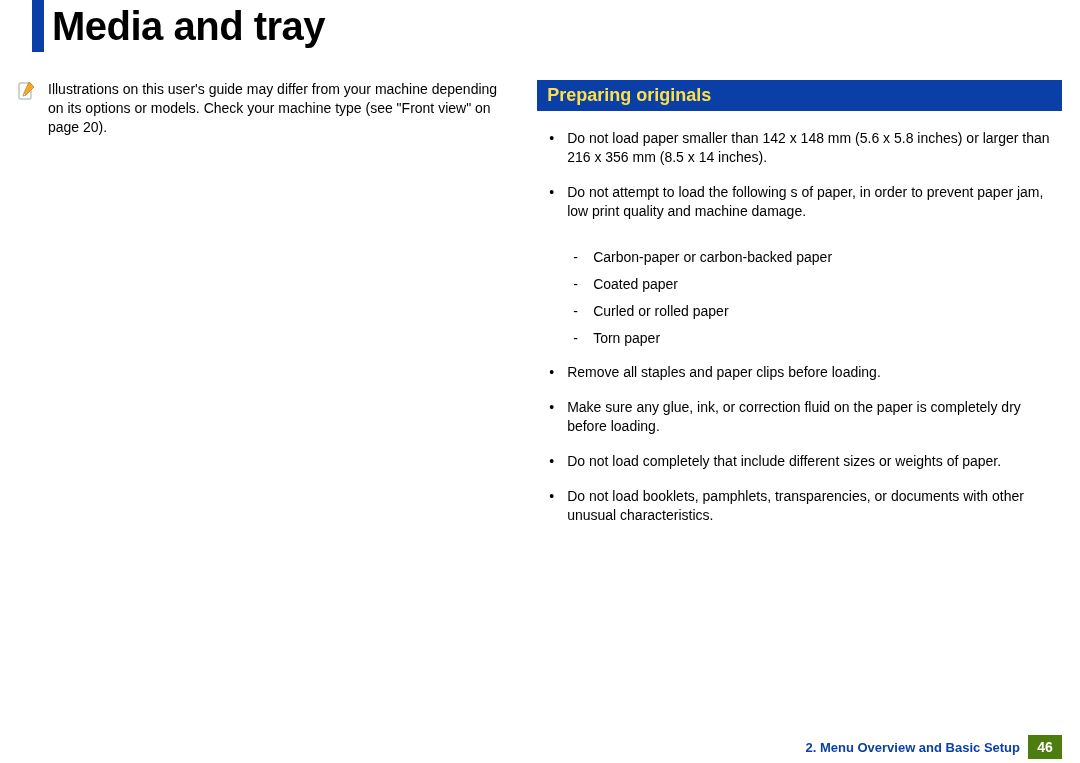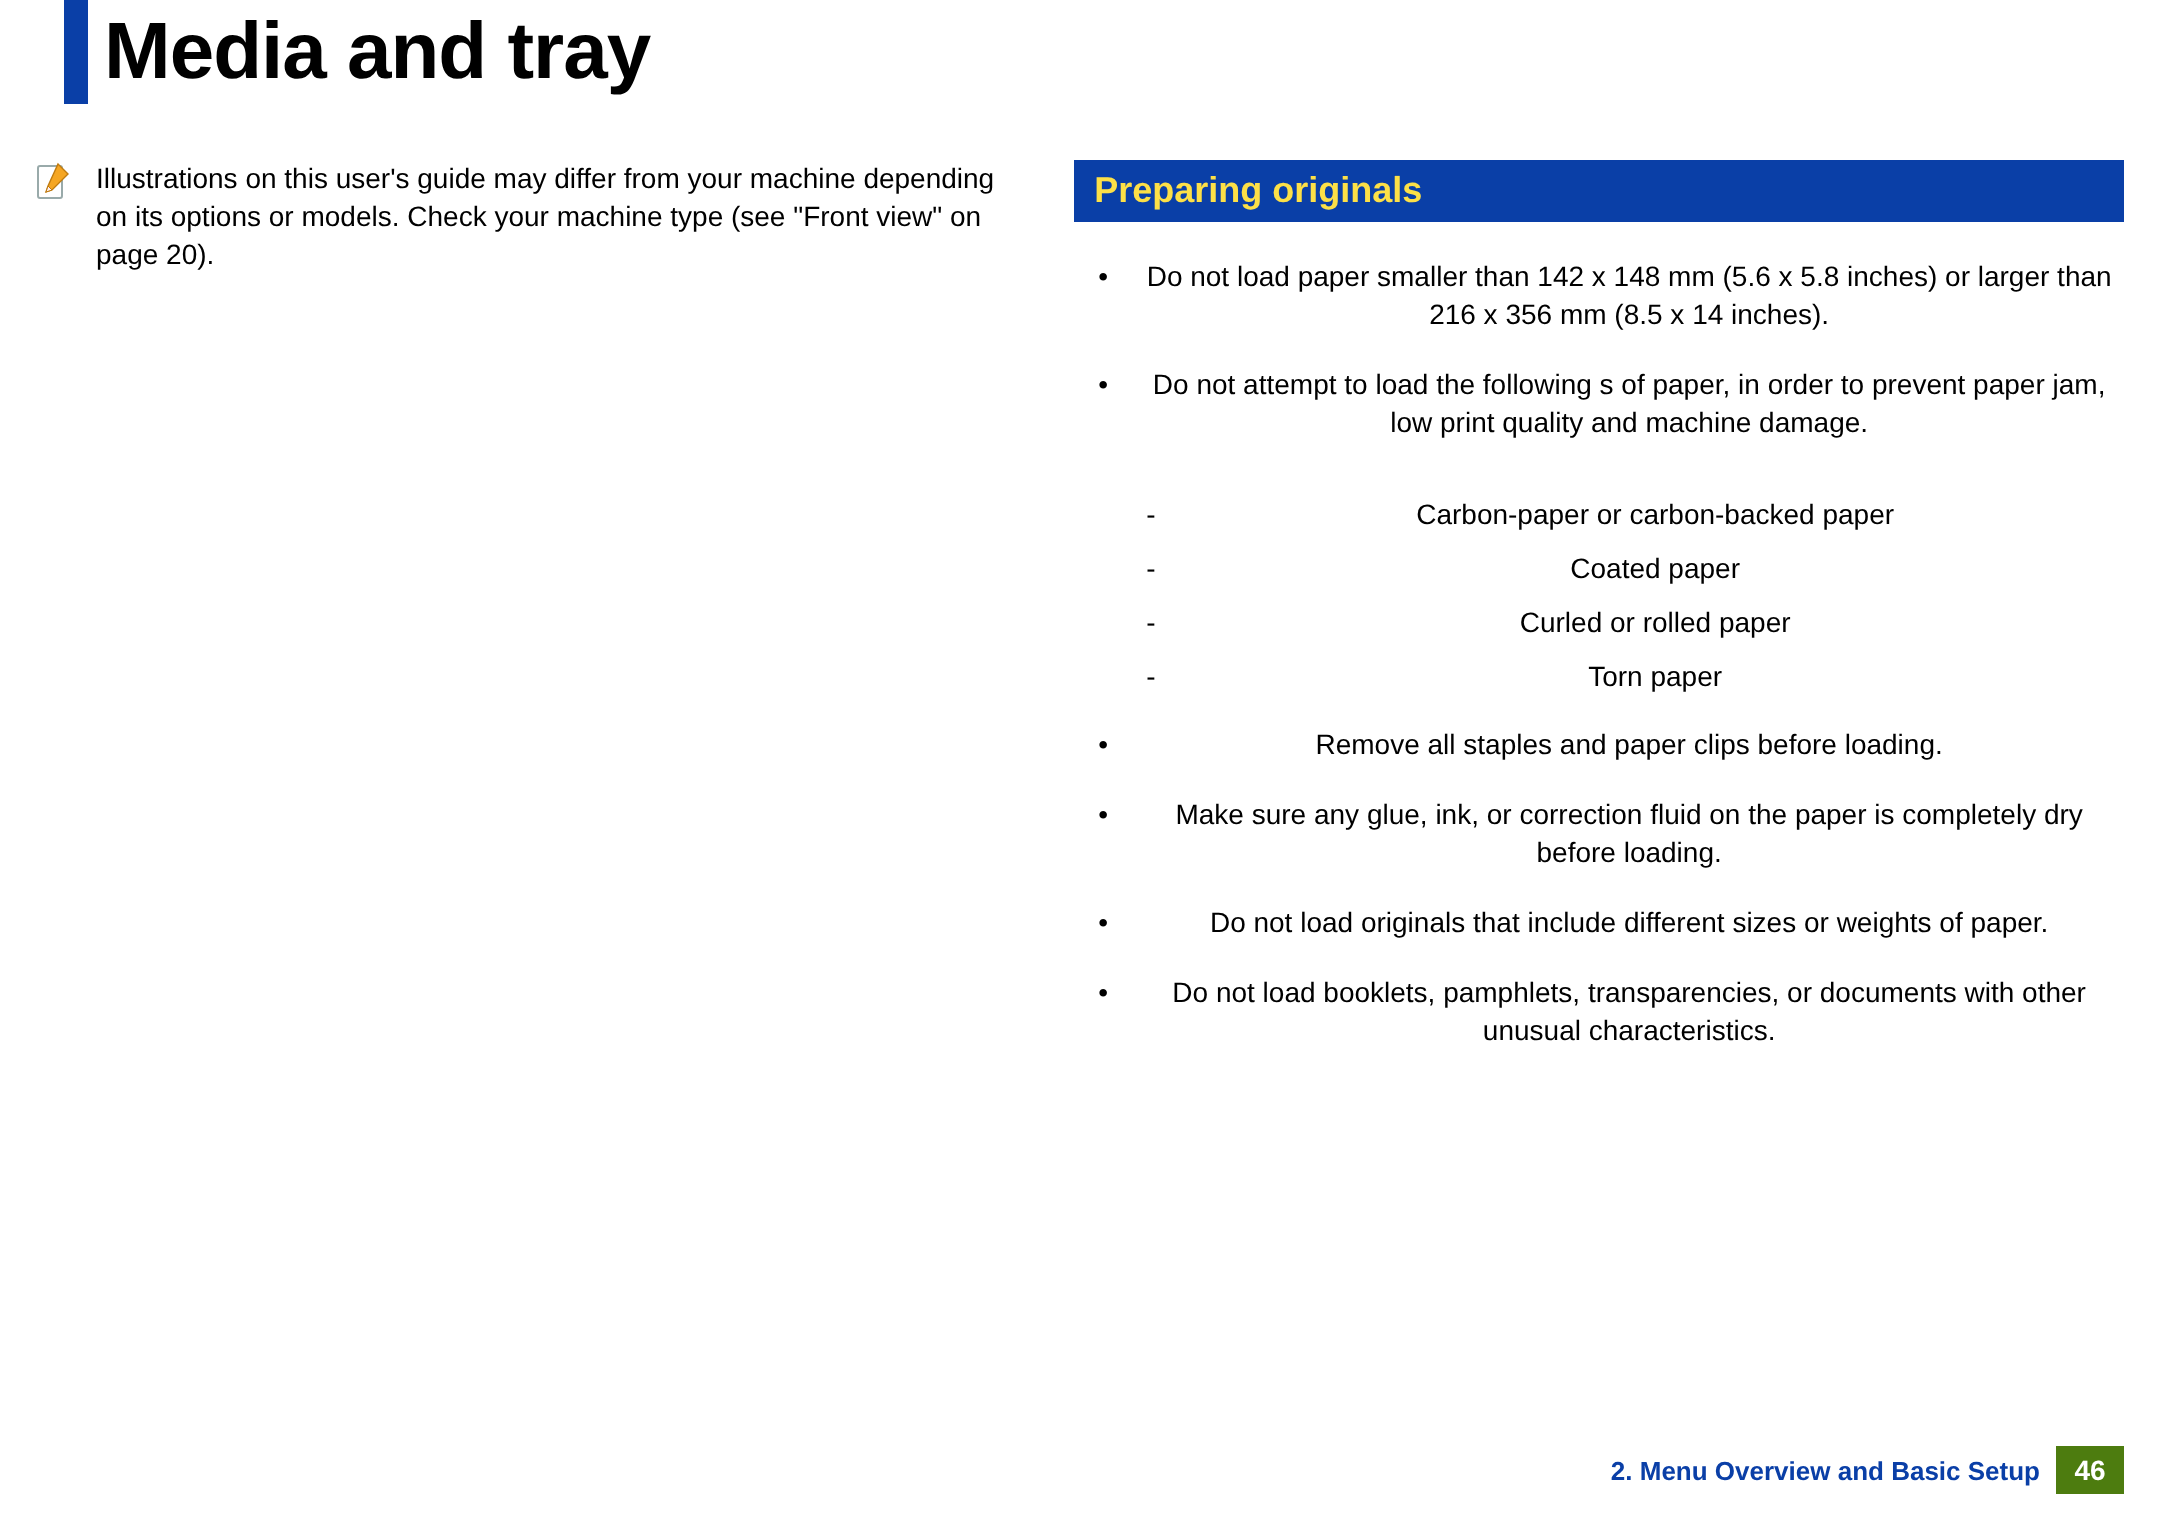--- a/index.html
+++ b/index.html
@@ -73,21 +73,20 @@
     list-style: none;
     padding: 0 0 0 4px;
     margin: 0;
   }
   .bullet-list > li {
     position: relative;
     padding-left: 26px;
     font-size: 14px;
     line-height: 1.35;
     margin-bottom: 16px;
-    text-align: center;
   }
   .bullet-list > li::before {
     content: "•";
     position: absolute;
     left: 8px;
     top: 0;
   }
   .dash-list {
     list-style: none;
     padding: 0;
@@ -102,21 +101,21 @@
   }
   .dash-list > li::before {
     content: "-";
     position: absolute;
     left: 6px;
     top: 0;
   }
   .footer {
     position: absolute;
     right: 18px;
-    bottom: 16px;
+    bottom: 4px;
     display: flex;
     align-items: center;
     justify-content: center;
   }
   .footer-text {
     color: #0a3fa7;
     font-weight: 700;
     font-size: 13px;
     margin-right: 8px;
   }
@@ -160,21 +159,21 @@
         <span>Do not attempt to load the following s of paper, in order to prevent paper jam, low print quality and machine damage.</span>
         <ul class="dash-list">
           <li>Carbon-paper or carbon-backed paper</li>
           <li>Coated paper</li>
           <li>Curled or rolled paper</li>
           <li>Torn paper</li>
         </ul>
       </li>
       <li><span>Remove all staples and paper clips before loading.</span></li>
       <li><span>Make sure any glue, ink, or correction fluid on the paper is completely dry before loading.</span></li>
-      <li><span>Do not load originals that include different sizes or weights of paper.</span></li>
+      <li><span>Do not load completely that include different sizes or weights of paper.</span></li>
       <li><span>Do not load booklets, pamphlets, transparencies, or documents with other unusual characteristics.</span></li>
     </ul>
   </div>
 </div>
 
 <div class="footer">
   <div class="footer-text">2. Menu Overview and Basic Setup</div>
   <div class="footer-page">46</div>
 </div>
 

